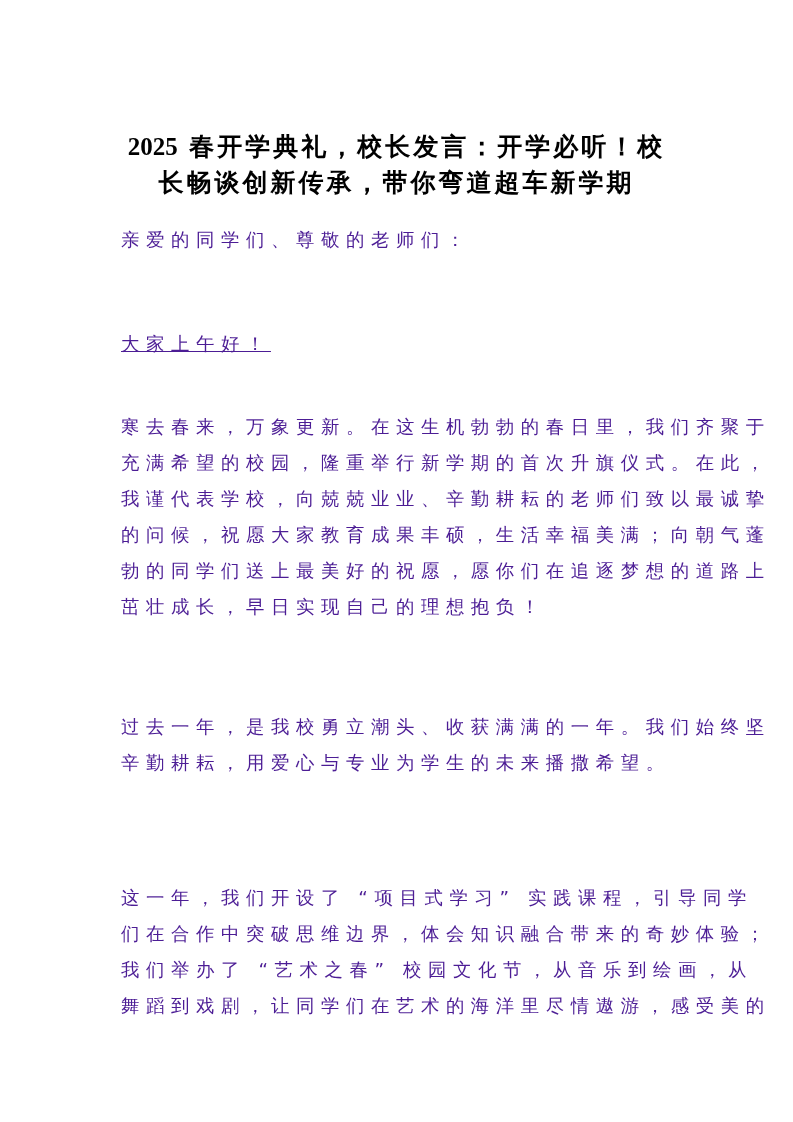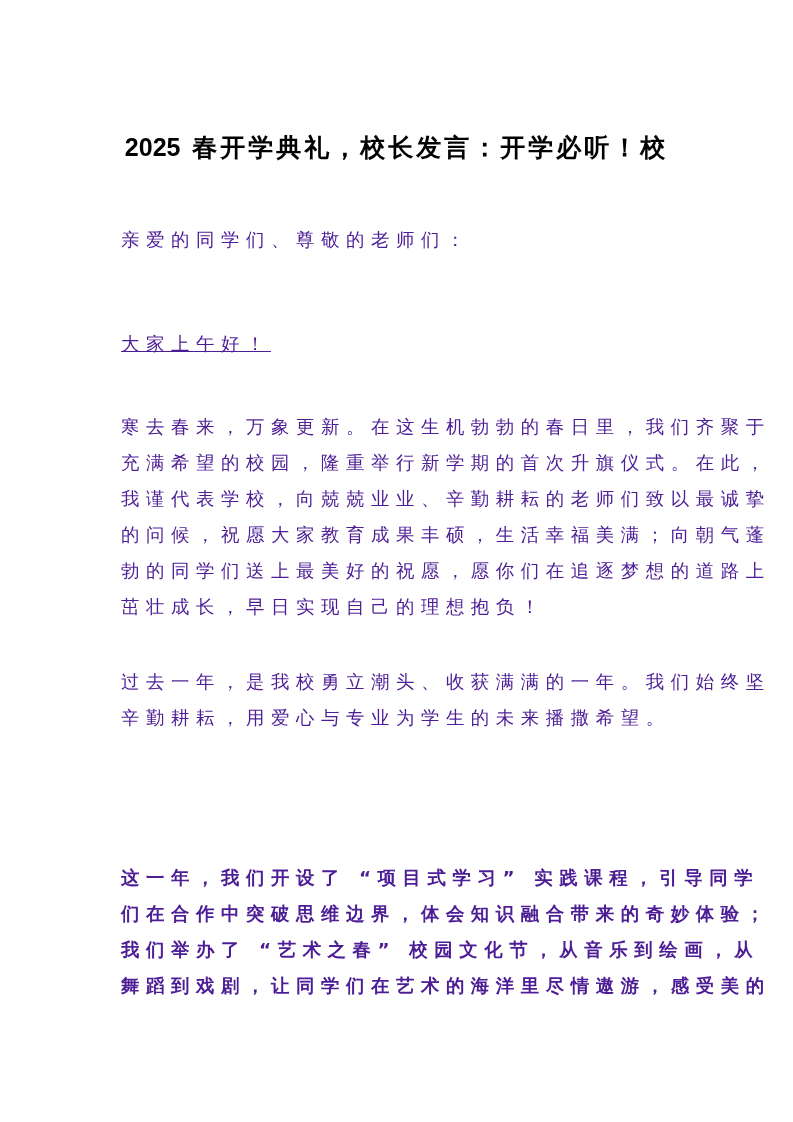--- a/index.html
+++ b/index.html
@@ -31,21 +31,21 @@
     text-align: center;
     font-family: "DejaVu Sans", "Liberation Sans", sans-serif;
     font-size: 25px;
     line-height: 46px;
     letter-spacing: 3px;
     color: #000000;
     margin: 0;
   }
   .title .year {
     font-weight: bold;
-    font-family: Liberation Sans, sans-serif;
+    font-family: Liberation Serif, serif;
     letter-spacing: 0;
   }
   .body-text {
     position: absolute;
     left: 121px;
     width: 560px;
     font-size: 18.4px;
     line-height: 36px;
     letter-spacing: 6.6px;
     color: #4c1d95;
@@ -57,44 +57,45 @@
     height: 36px;
   }
 </style>
 </head>
 <body>
 
 <div class="page">
 
   <h1 class="title">
     <span class="line"><span class="year">2025</span><span> 春开学典礼，校长发言：开学必听！校</span></span>
+    <span class="line">长畅谈创新传承，带你弯道超车新学期</span>
   </h1>
 
   <p class="body-text" style="top:222px;">
     <span class="line">亲爱的同学们、尊敬的老师们：</span>
   </p>
 
   <p class="body-text" style="top:326px;text-decoration:underline;">
     <span class="line">大家上午好！</span>
   </p>
 
   <p class="body-text" style="top:409px;">
     <span class="line">寒去春来，万象更新。在这生机勃勃的春日里，我们齐聚于</span>
     <span class="line">充满希望的校园，隆重举行新学期的首次升旗仪式。在此，</span>
     <span class="line">我谨代表学校，向兢兢业业、辛勤耕耘的老师们致以最诚挚</span>
     <span class="line">的问候，祝愿大家教育成果丰硕，生活幸福美满；向朝气蓬</span>
     <span class="line">勃的同学们送上最美好的祝愿，愿你们在追逐梦想的道路上</span>
     <span class="line">茁壮成长，早日实现自己的理想抱负！</span>
   </p>
 
-  <p class="body-text" style="top:664px;">
+  <p class="body-text" style="top:709px;">
     <span class="line">过去一年，是我校勇立潮头、收获满满的一年。我们始终坚</span>
     <span class="line">辛勤耕耘，用爱心与专业为学生的未来播撒希望。</span>
   </p>
 
-  <p class="body-text" style="top:860px;font-weight:bold;">
+  <p class="body-text" style="top:880px;">
     <span class="line">这一年，我们开设了 “项目式学习” 实践课程，引导同学</span>
     <span class="line">们在合作中突破思维边界，体会知识融合带来的奇妙体验；</span>
     <span class="line">我们举办了 “艺术之春” 校园文化节，从音乐到绘画，从</span>
     <span class="line">舞蹈到戏剧，让同学们在艺术的海洋里尽情遨游，感受美的</span>
   </p>
 
 </div>
 
 </body></html>

